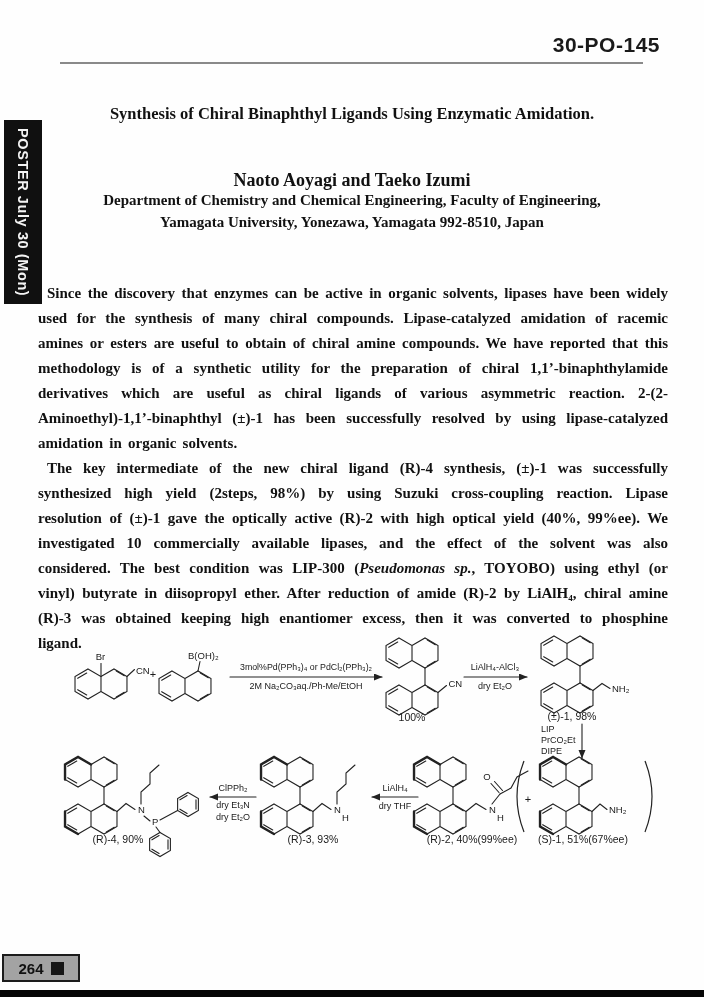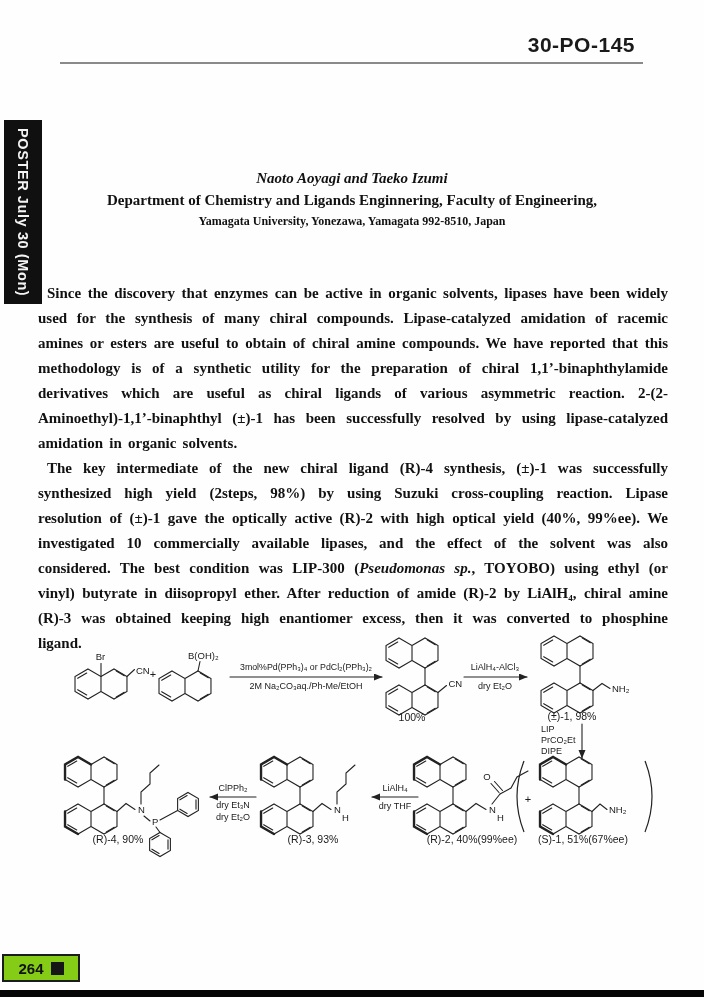--- a/index.html
+++ b/index.html
@@ -1,61 +1,62 @@
 <!DOCTYPE html>
 <html><head>
 <meta charset="utf-8">
 <style>
   html,body{margin:0;padding:0;background:#ffffff;}
   .page{position:relative;width:704px;height:997px;background:#fefefe;overflow:hidden;
         color:#111;font-family:"Liberation Serif","DejaVu Serif",serif;}
-  .hdr-code{position:absolute;top:33px;right:69px;
+  .hdr-code{position:absolute;top:33px;right:44px;
         font:bold 21px "Liberation Sans","DejaVu Sans",sans-serif;letter-spacing:.5px;color:#1a1a1a;}
   .hdr-rule{position:absolute;left:60px;top:62px;width:583px;height:2px;background:#8a8a8a;}
   .sidebar{position:absolute;left:4px;top:120px;width:38px;height:184px;background:#101010;
         display:flex;align-items:center;justify-content:center;}
   .sidebar span{writing-mode:vertical-rl;color:#f4f4f4;white-space:nowrap;
         font:bold 14.5px "Liberation Sans","DejaVu Sans",sans-serif;letter-spacing:.6px;}
   .cline{position:absolute;left:50px;width:604px;text-align:center;font-weight:bold;}
   .title{top:104px;font-size:16.5px;}
-  .authors{top:170px;font-size:15px;font-style:italic;}
+  .authors{top:170px;font-size:18px;}
   .affil1{top:192px;font-size:15px;}
-  .affil2{top:214px;font-size:12px;}
+  .affil2{top:214px;font-size:15px;}
   .abstract{position:absolute;left:38px;top:281px;width:630px;}
   .abstract p{margin:0;font-size:15px;line-height:25px;font-weight:bold;
         text-align:justify;text-indent:9px;word-spacing:2.5px;}
   .abstract i{font-style:italic;margin-top:12px;}
   .scheme{position:absolute;left:0;top:620px;}
   .bond{stroke:#222;stroke-width:1.1;fill:none;stroke-linecap:round;}
   .bold{stroke-width:2.4;}
   .scheme text{font:9px "Liberation Sans","DejaVu Sans",sans-serif;fill:#1a1a1a;}
   .scheme text.lbl{font-size:10.5px;}
   .scheme text.atom{font-size:9.5px;}
   .scheme text.plus{font-size:11px;}
   .paren{stroke:#222;stroke-width:1.2;fill:none;}
   .footer-box{position:absolute;left:2px;top:954px;width:74px;height:24px;border:2px solid #1c1c1c;
-        display:flex;align-items:center;justify-content:center;gap:7px;background:#84cc16;}
+        display:flex;align-items:center;justify-content:center;gap:7px;background:#a3a3a3;}
   .footer-box .num{font:bold 15px "Liberation Sans","DejaVu Sans",sans-serif;color:#111;}
   .footer-box .sq{width:13px;height:13px;background:#161616;}
   .bottom-strip{position:absolute;left:0;top:990px;width:704px;height:7px;background:#060606;}
 </style>
 </head>
 <body>
 
 <div class="page">
 
   <div class="hdr-code">30-PO-145</div>
   <div class="hdr-rule"></div>
 
   <div class="sidebar">
     <span>POSTER July 30 (Mon)</span>
   </div>
 
+  <div class="cline title">Synthesis of Chiral Binaphthyl Ligands Using Enzymatic Amidation.</div>
   <div class="cline authors">Naoto Aoyagi and Taeko Izumi</div>
-  <div class="cline affil1">Department of Chemistry and Ligands Enginnering, Faculty of Engineering,</div>
+  <div class="cline affil1">Department of Chemistry and Chemical Engineering, Faculty of Engineering,</div>
   <div class="cline affil2">Yamagata University, Yonezawa, Yamagata 992-8510, Japan</div>
 
   <div class="abstract">
     <p>Since the discovery that enzymes can be active in organic solvents, lipases have been widely used for the synthesis of many chiral compounds. Lipase-catalyzed amidation of racemic amines or esters are useful to obtain of chiral amine compounds. We have reported that this methodology is of a synthetic utility for the preparation of chiral 1,1’-binaphthylamide derivatives which are useful as chiral ligands of various asymmetric reaction. 2-(2-Aminoethyl)-1,1’-binaphthyl (±)-1 has been successfully resolved by using lipase-catalyzed amidation in organic solvents.</p>
     <p><span>The key intermediate of the new chiral ligand (R)-4 synthesis, (±)-1 was successfully synthesized high yield (2steps, 98%) by using Suzuki cross-coupling reaction. Lipase resolution of (±)-1 gave the optically active (R)-2 with high optical yield (40%, 99%ee). We investigated 10 commercially available lipases, and the effect of the solvent was also considered. The best condition was LIP-300 (</span><i>Pseudomonas sp.</i><span>, TOYOBO) using ethyl (or vinyl) butyrate in diisopropyl ether. After reduction of amide (R)-2 by LiAlH₄, chiral amine (R)-3 was obtained keeping high enantiomer excess, then it was converted to phosphine ligand.</span></p>
   </div>
 
   <svg class="scheme" width="704" height="260" viewBox="0 0 704 260">
     <defs>
       <g id="naph">

